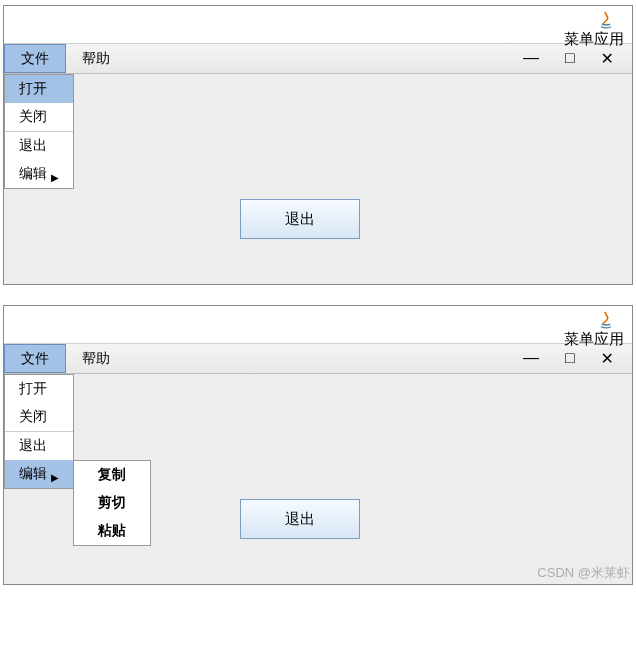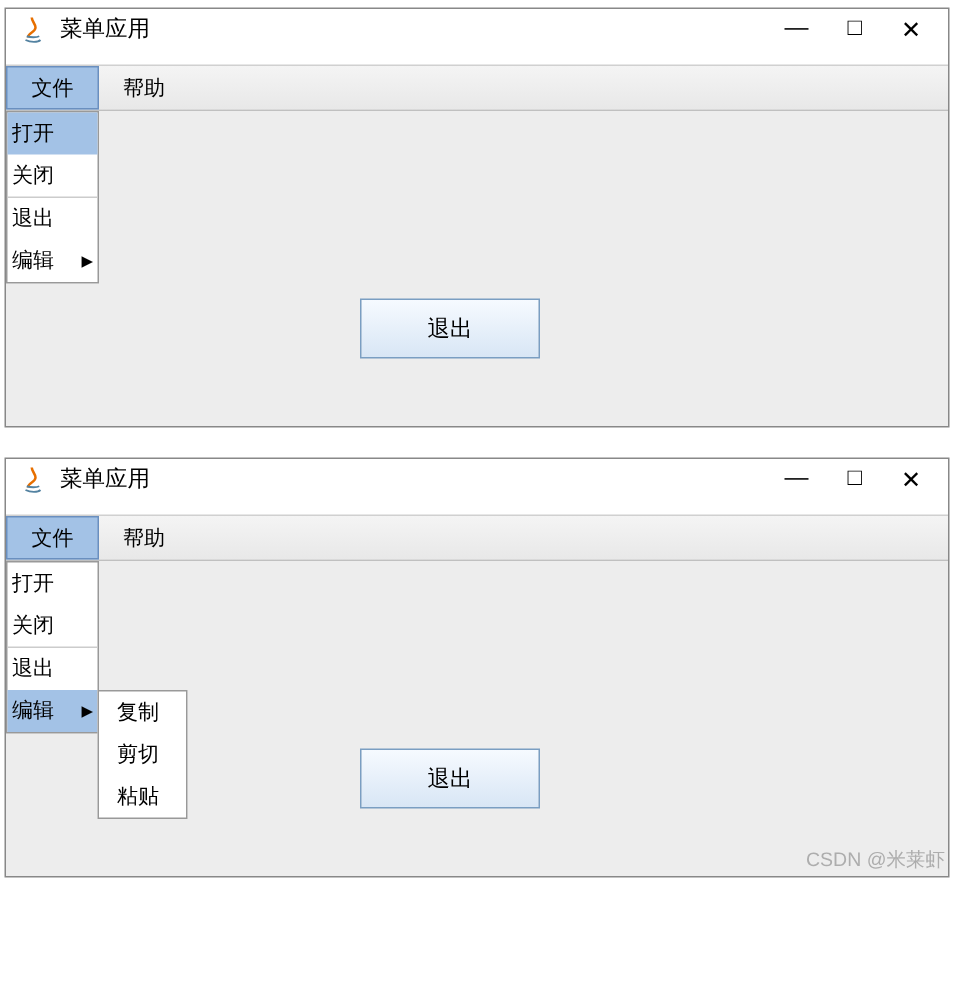--- a/index.html
+++ b/index.html
@@ -11,25 +11,26 @@
       padding: 5px 3px;
     }
     .window {
       border: 1px solid #888;
       background: #fff;
       margin-bottom: 20px;
       position: relative;
     }
     .titlebar {
       display: flex;
-      align-items: flex-start;
+      align-items: flex-end;
       padding: 4px 8px;
       background: #fff;
       border-bottom: 1px solid #d0d0d0;
       height: 38px;
+      flex-direction: column;
     }
     .java-icon {
       width: 20px;
       height: 20px;
       margin-right: 8px;
       display: inline-flex;
       align-items: center;
       justify-content: center;
     }
     .title-text {
@@ -71,24 +72,24 @@
     .dropdown {
       position: absolute;
       top: 0;
       left: 0;
       background: #fff;
       border: 1px solid #999;
       z-index: 10;
       min-width: 62px;
     }
     .dropdown-item {
-      padding: 5px 3px;
-      cursor: default;
-      display: flex;
-      align-items: center;
+      padding: 5px 14px;
+      cursor: default;
+      display: flex;
+      align-items: flex-end;
       justify-content: space-between;
       white-space: nowrap;
     }
     .dropdown-item.highlighted {
       background: #a3c2e6;
     }
     .dropdown-sep {
       border-top: 1px solid #ccc;
       margin: 0;
     }
@@ -98,23 +99,24 @@
     }
     .submenu {
       position: absolute;
       left: 100%;
       top: 0;
       background: #fff;
       border: 1px solid #999;
       min-width: 60px;
     }
     .submenu-item {
-      padding: 5px 12px;
+      padding: 5px 24px;
       cursor: default;
       white-space: nowrap;
+      font-weight: bold;
     }
     .exit-button {
       position: absolute;
       left: 236px;
       top: 125px;
       width: 120px;
       height: 40px;
       background: linear-gradient(#f6faff, #d8e6f5);
       border: 1px solid #7a9ec2;
       cursor: default;

